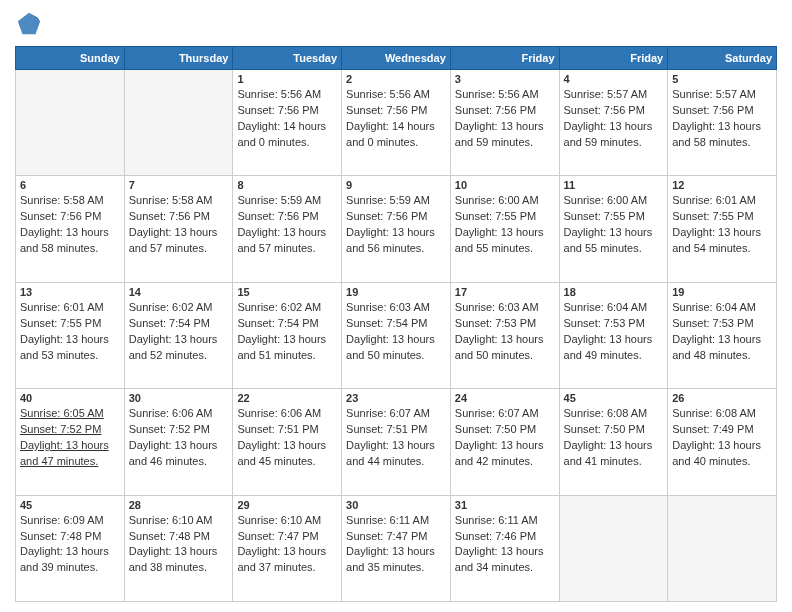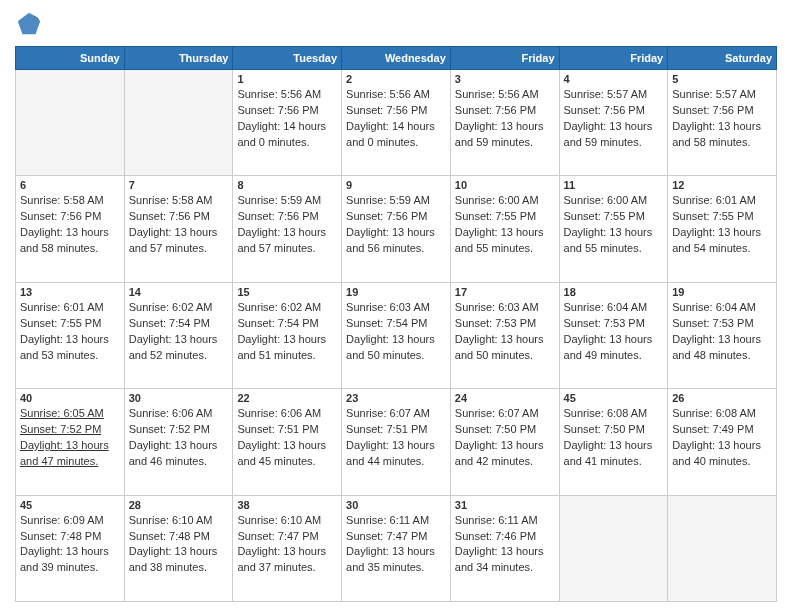--- a/index.html
+++ b/index.html
@@ -330,21 +330,21 @@
 and 39 minutes.</div>
           </td>
           <td>
             <span class="day-num">28</span>
             <div class="cell-text" style="white-space: pre-line;">Sunrise: 6:10 AM
 Sunset: 7:48 PM
 Daylight: 13 hours
 and 38 minutes.</div>
           </td>
           <td>
-            <span class="day-num">38</span>
+            <span class="day-num">29</span>
             <div class="cell-text" style="white-space: pre-line;">Sunrise: 6:10 AM
 Sunset: 7:47 PM
 Daylight: 13 hours
 and 37 minutes.</div>
           </td>
           <td>
             <span class="day-num">30</span>
             <div class="cell-text" style="white-space: pre-line;">Sunrise: 6:11 AM
 Sunset: 7:47 PM
 Daylight: 13 hours

